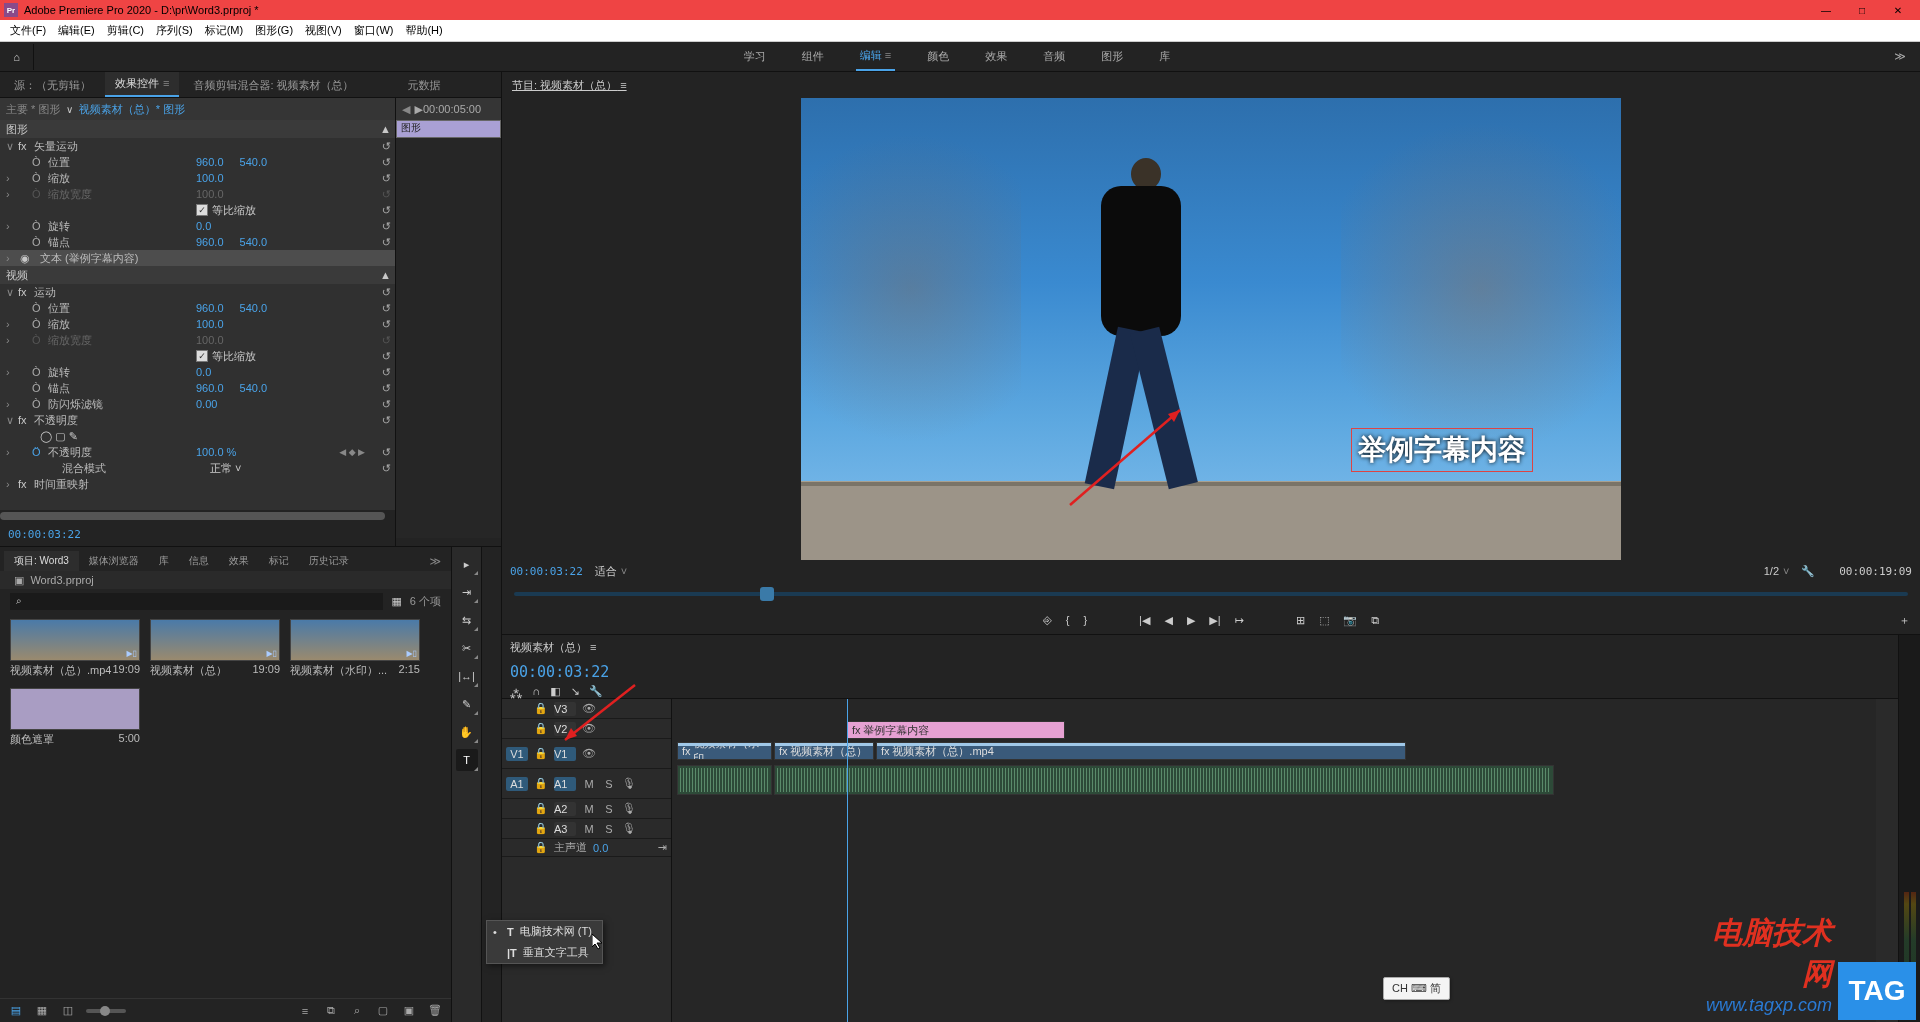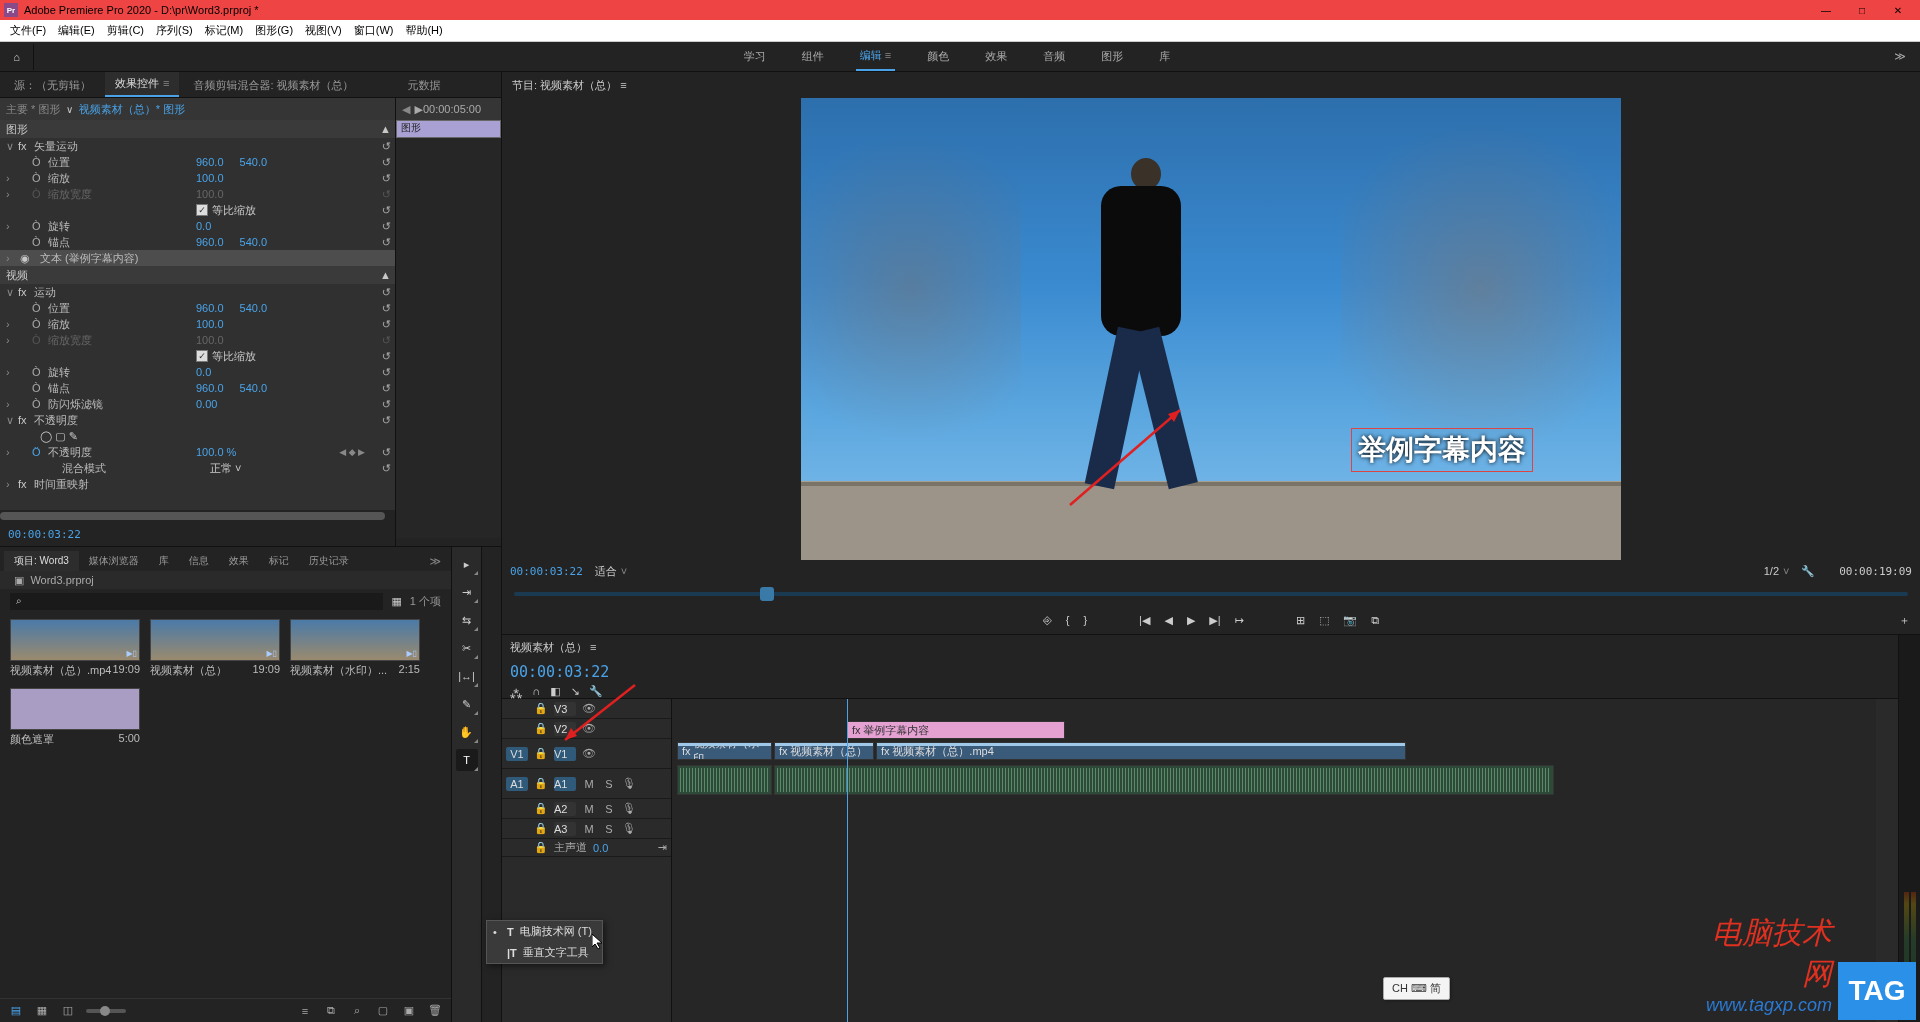--- a/index.html
+++ b/index.html
@@ -57,21 +57,21 @@
 .ec-timecode{height:24px;background:#232323;display:flex;align-items:center;padding:0 8px;color:#4aa3e8;font-family:monospace;}
 .ec-scroll-h{height:12px;background:#232323;position:relative;}
 .ec-scroll-h .thumb{position:absolute;left:0;right:10px;top:2px;height:8px;background:#555;border-radius:4px;}
 .ec-right-head{height:22px;background:#353535;display:flex;align-items:center;padding:0 6px;font-size:10px;color:#aaa;}
 .ec-right-head .caret-left{color:#888;margin-right:4px;}
 .ec-right-clip{height:18px;background:#a9a0d4;margin:0;border:1px solid #666;font-size:10px;color:#222;padding:0 4px;}
 .kf-diamond{color:#888;font-size:9px;}
 
 
 .program{flex:0 0 448px;display:flex;flex-direction:column;background:#232323;}
-.prog-header{height:26px;display:flex;align-items:center;padding:0 10px;color:#ccc;}
+.prog-header{height:26px;display:flex;align-items:center;padding:0 10px;color:#ccc;text-decoration:underline;}
 .prog-canvas-wrap{flex:1;display:flex;align-items:center;justify-content:center;background:#232323;}
 .prog-canvas{width:820px;height:462px;position:relative;background:linear-gradient(to bottom,#2d6fad 0%,#3a8ad0 40%,#5da8e0 70%,#6fb3e6 83%,#a8a090 83%,#968f82 100%);}
 .tree-left{position:absolute;left:0;top:0;width:220px;height:380px;background:radial-gradient(circle,rgba(140,100,70,0.35) 0%,rgba(140,100,70,0) 70%);}
 .tree-right{position:absolute;right:0;top:0;width:280px;height:380px;background:radial-gradient(circle,rgba(150,110,80,0.4) 0%,rgba(150,110,80,0) 70%);}
 .wall{position:absolute;left:0;right:0;bottom:0;height:78px;background:#9c9488;border-top:4px solid #7a7468;}
 .person{position:absolute;left:260px;top:60px;width:160px;height:340px;}
 .person .head{width:30px;height:32px;background:#3a3228;border-radius:50%;position:absolute;left:70px;top:0;}
 .person .body{width:80px;height:150px;background:#0b0b0b;border-radius:20px;position:absolute;left:40px;top:28px;}
 .person .leg1{width:30px;height:160px;background:#1a2b4a;position:absolute;left:40px;top:170px;transform:rotate(12deg);}
 .person .leg2{width:30px;height:160px;background:#1a2b4a;position:absolute;left:88px;top:170px;transform:rotate(-14deg);}
@@ -168,21 +168,21 @@
 .aud2{top:66px;left:102px;width:780px;height:30px;}
 .aud-wave{position:absolute;inset:2px;background:repeating-linear-gradient(to right,#5a8a6a 0,#5a8a6a 1px,transparent 1px,transparent 3px);}
 
 .tl-playhead-body{position:absolute;left:175px;top:0;bottom:0;width:1px;background:#4aa3e8;}
 
 
 .ime{position:absolute;right:470px;bottom:22px;background:#f4f4f4;border:1px solid #aaa;padding:3px 8px;color:#333;border-radius:2px;box-shadow:1px 1px 3px rgba(0,0,0,0.3);}
 
 
 .watermark{position:absolute;right:4px;bottom:2px;text-align:right;pointer-events:none;}
-.watermark .l1{color:#e03020;font-size:30px;font-weight:normal;font-style:italic;}
+.watermark .l1{color:#e03020;font-size:30px;font-weight:bold;font-style:italic;}
 .watermark .l2{color:#2a7ad4;font-size:18px;font-style:italic;}
 .watermark .tag{position:absolute;right:0;bottom:0;width:78px;height:58px;background:#2a90e8;color:#fff;font-size:28px;font-weight:bold;display:flex;align-items:center;justify-content:center;}
 .watermark .texts{position:absolute;right:84px;bottom:4px;}
 
 
 .anno-arrow{position:absolute;pointer-events:none;}
 .anno-arrow svg line{stroke:#e02020;stroke-width:2.5;}
 .anno-arrow svg polygon{fill:#e02020;}
 
 
@@ -422,21 +422,21 @@
           <div class="ptab">历史记录</div>
           <div class="more">≫</div>
         </div>
         <div class="project-name">
             <span>▣</span>
             <span>Word3.prproj</span>
           </div>
         <div class="project-search">
           <input value="⌕" style="">
           <span>▦</span>
-          <span style="margin-left:auto;color:#999;">1 个项</span>
+          <span style="margin-left:auto;color:#999;">6 个项</span>
         </div>
         <div class="project-items">
           <div class="bin-item">
               <div class="bin-thumb">
                 <span class="play-ind">▶▯</span>
               </div>
               <div class="bin-label">
                 <span>视频素材（总）.mp4</span>
                 <span>19:09</span>
               </div>

